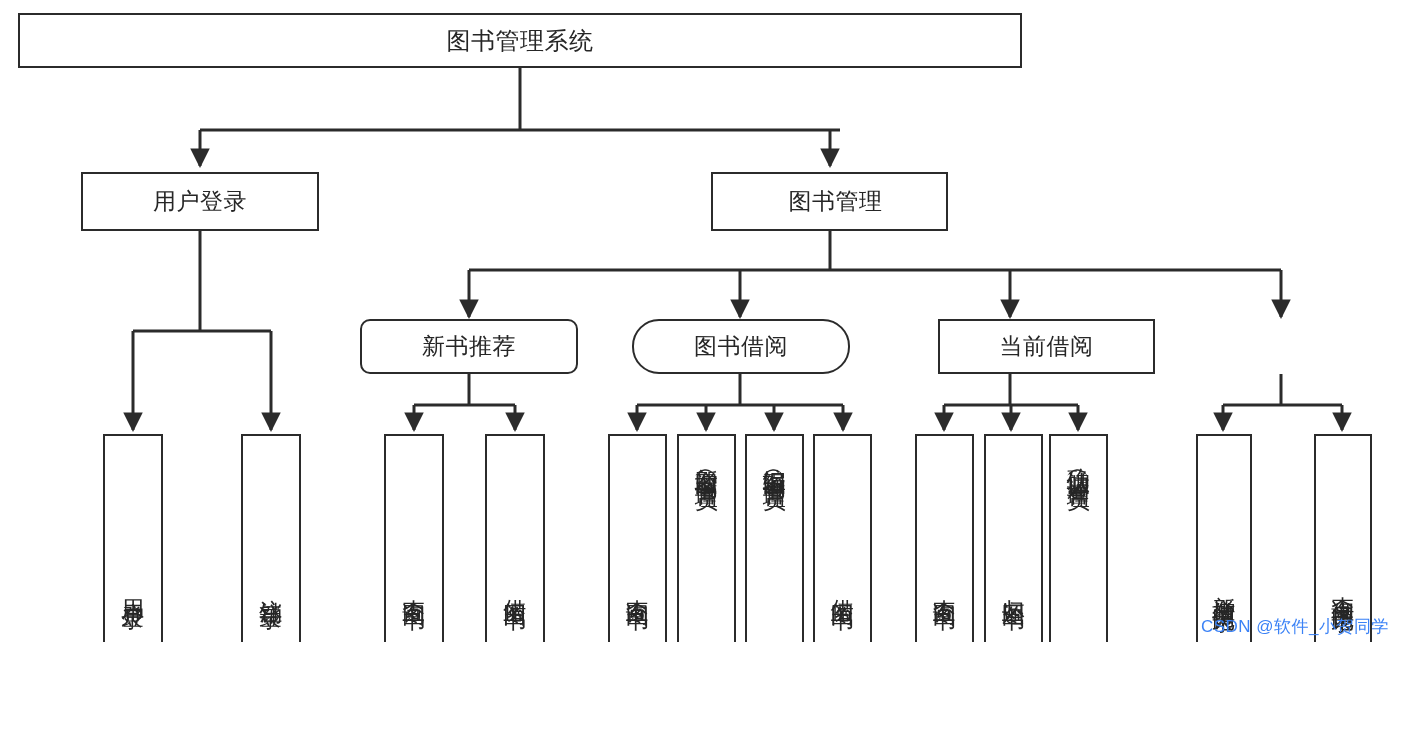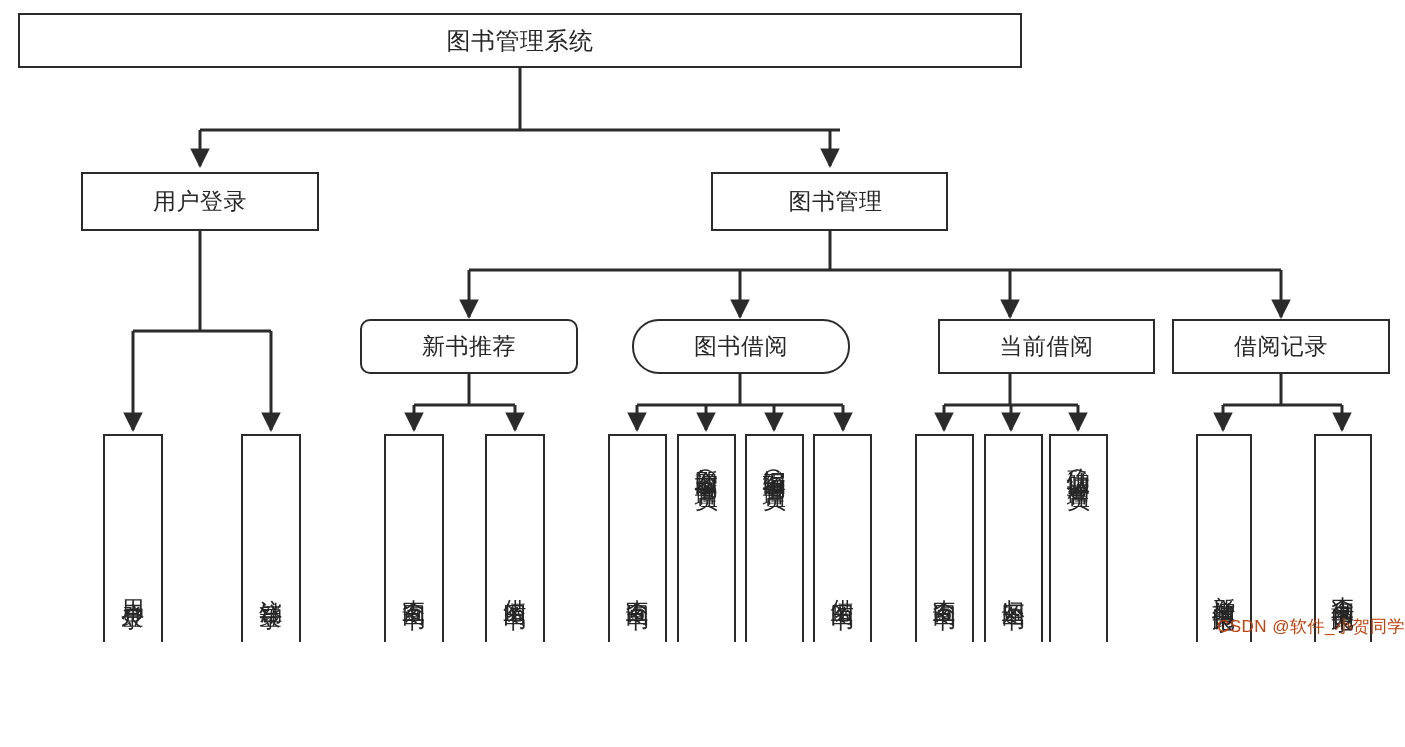--- a/index.html
+++ b/index.html
@@ -59,24 +59,24 @@
     line-height:1.06;
     letter-spacing:3px;
     white-space:nowrap;
   }
   .node.vert.mid{
     align-items:center;
     padding-top:0;
   }
   .watermark{
     position:absolute;
-    right:0;
+    right:16px;
     bottom:4px;
     font-size:17px;
-    color:#c2410c;
+    color:#3b82f6;
     white-space:nowrap;
     letter-spacing:0.5px;
     margin-top:44px;
   }
 </style>
 </head>
 <body>
 
 <div id="canvas">
 
@@ -147,23 +147,20 @@
   </div>
 
   <div class="node horiz" style="left:632px;top:319px;width:218px;height:55px;border-radius:27px;">
     <span class="lbl">图书借阅</span>
   </div>
 
   <div class="node horiz" style="left:938px;top:319px;width:217px;height:55px;">
     <span class="lbl">当前借阅</span>
   </div>
 
-  <div class="node horiz" style="left:1172px;top:319px;width:218px;height:55px;">
-    <span class="lbl">借阅记录</span>
-  </div>
 
   <div class="node vert mid" style="left:103px;top:434px;width:60px;height:305px;">
     <span class="lbl">用户登录</span>
   </div>
 
   <div class="node vert mid" style="left:241px;top:434px;width:60px;height:305px;">
     <span class="lbl">注销登录</span>
   </div>
 
   <div class="node vert mid" style="left:384px;top:434px;width:60px;height:305px;">

